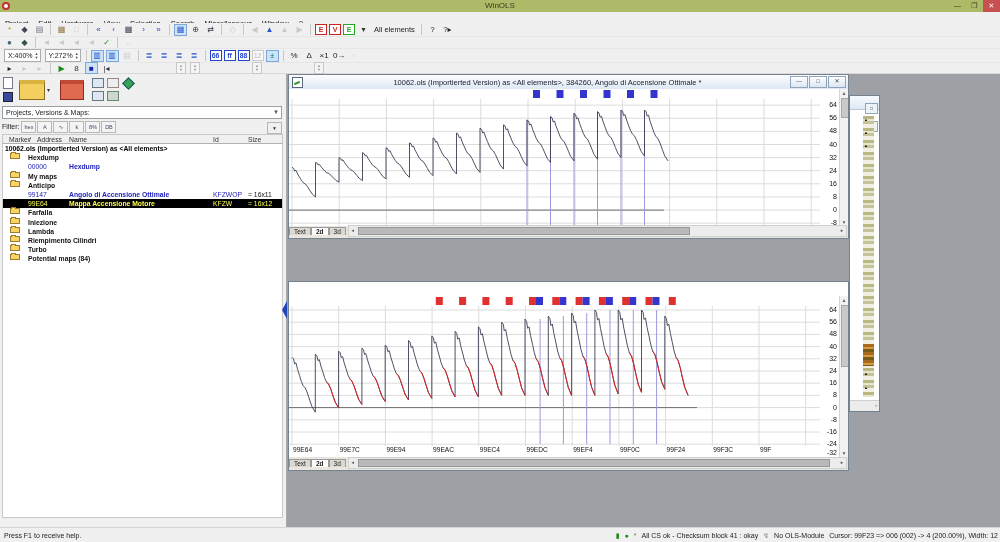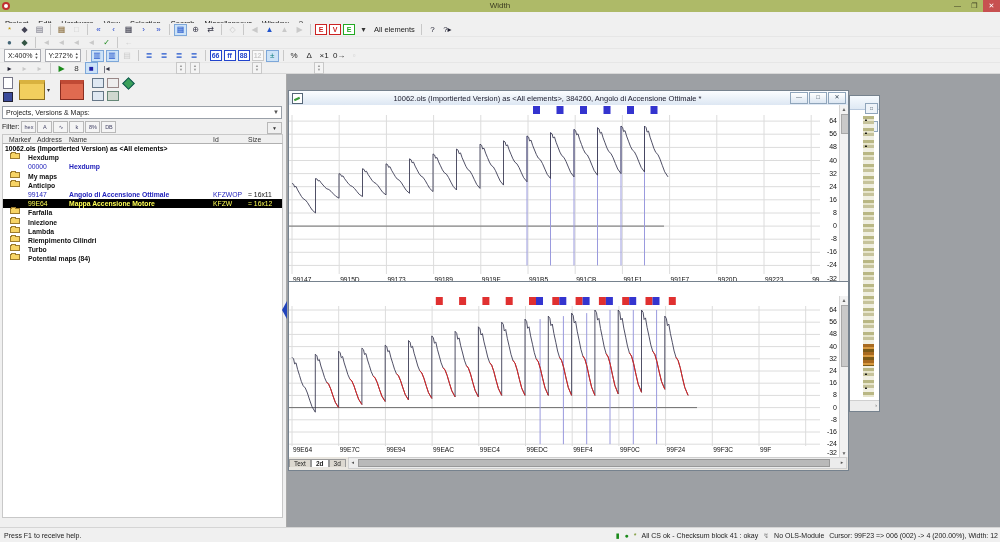--- a/index.html
+++ b/index.html
@@ -107,21 +107,21 @@
              font-size:7px;color:#222;}
   .sb-help{position:absolute;left:4px;top:0;line-height:15px;}
   .sb-right{position:absolute;right:2px;top:0;height:15px;display:flex;align-items:center;gap:5px;}
   .sb-ic{font-size:7px;}
 </style>
 </head>
 <body>
 
 <div class="abs titlebar">
   <div class="abs app-icon"></div>
-  <div class="abs tb-title">Width</div>
+  <div class="abs tb-title">WinOLS</div>
   <div class="abs winbtns">
     <div class="winbtn">—</div>
     <div class="winbtn">❐</div>
     <div class="winbtn close">✕</div>
   </div>
 </div>
 
 <div class="abs menubar"><span class="mi">Project</span><span class="mi">Edit</span><span class="mi">Hardware</span><span class="mi">View</span><span class="mi">Selection</span><span class="mi">Search</span><span class="mi">Miscellaneous</span><span class="mi">Window</span><span class="mi">?</span></div>
 
 <div class="abs tb tb1">
@@ -320,21 +320,21 @@
     <div class="bh-band"></div>
     <div class="bh-hot" style="top:248px;"></div>
     <div class="bh-mark" style="top:22px;">▲</div>
     <div class="bh-mark" style="top:35px;">▲</div>
     <div class="bh-mark" style="top:48px;">▲</div>
     <div class="bh-mark" style="top:276px;">▲</div>
     <div class="bh-mark" style="top:290px;">▲</div>
     <div class="bh-scroll">›</div>
   </div>
 
-  <div class="cw" id="win1" style="left:1px;top:16px;width:561px;height:234px;z-index:2;">
+  <div class="cw" id="win1" style="left:1px;top:0;width:561px;height:165px;z-index:2;">
     <div class="cw-title">
       <span class="cw-icon"></span>
       <span class="cw-title-text">10062.ols (Importierted Version) as &lt;All elements&gt;, 384260, Angolo di Accensione Ottimale *</span>
       <span class="cw-btns">
         <span class="cw-btn">—</span>
         <span class="cw-btn">□</span>
         <span class="cw-btn">✕</span>
       </span>
     </div>
     <div class="cw-client">

